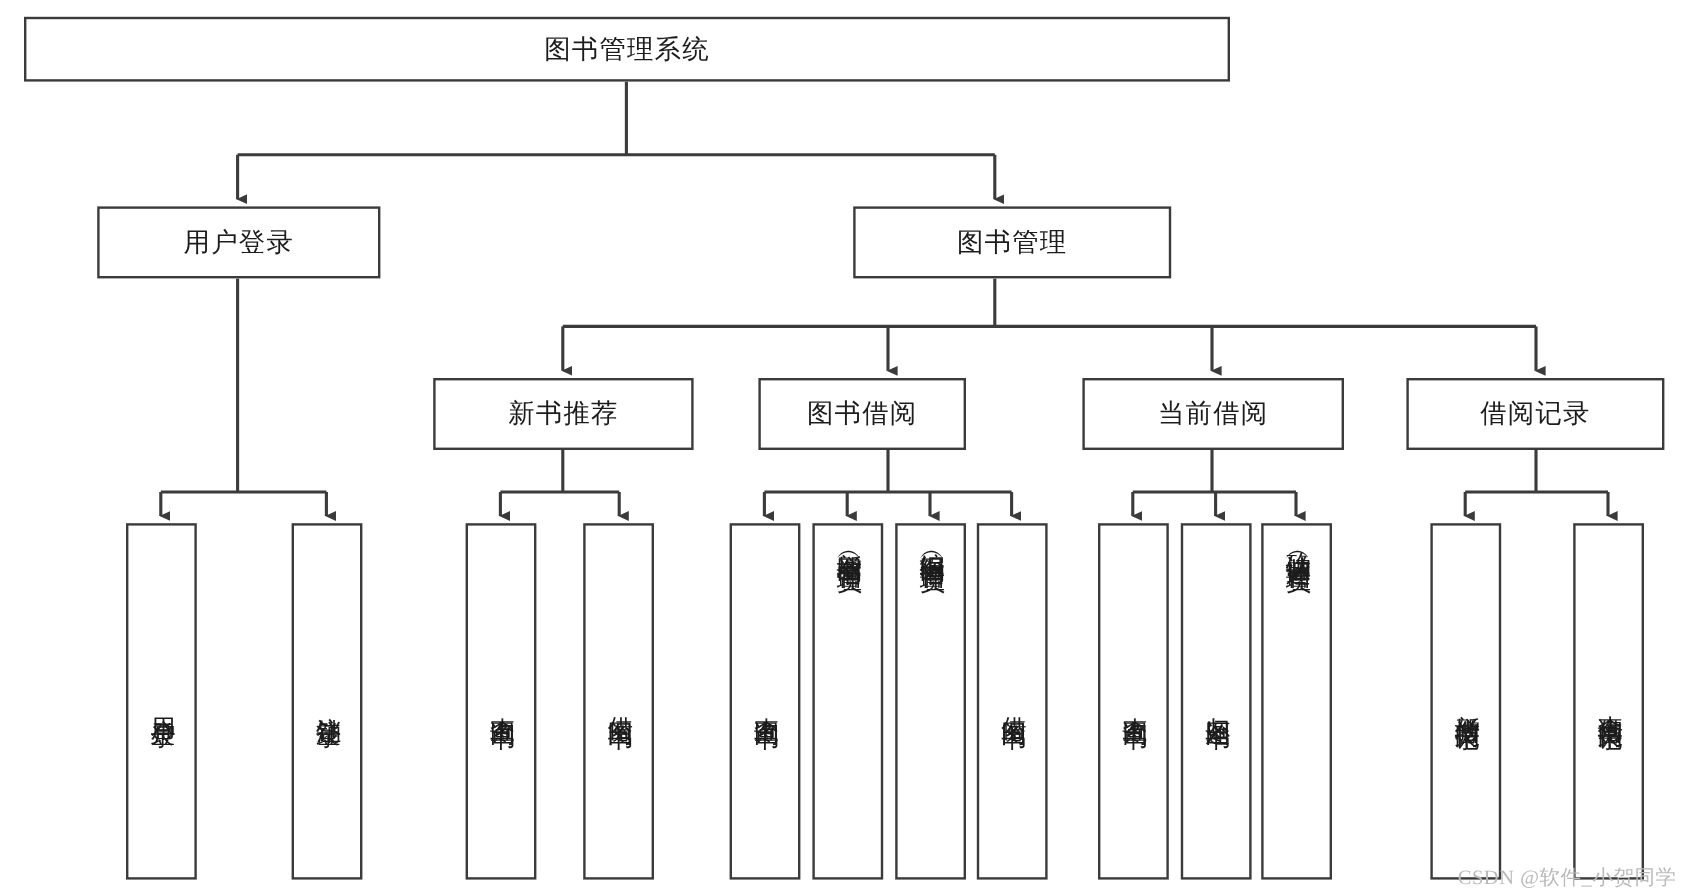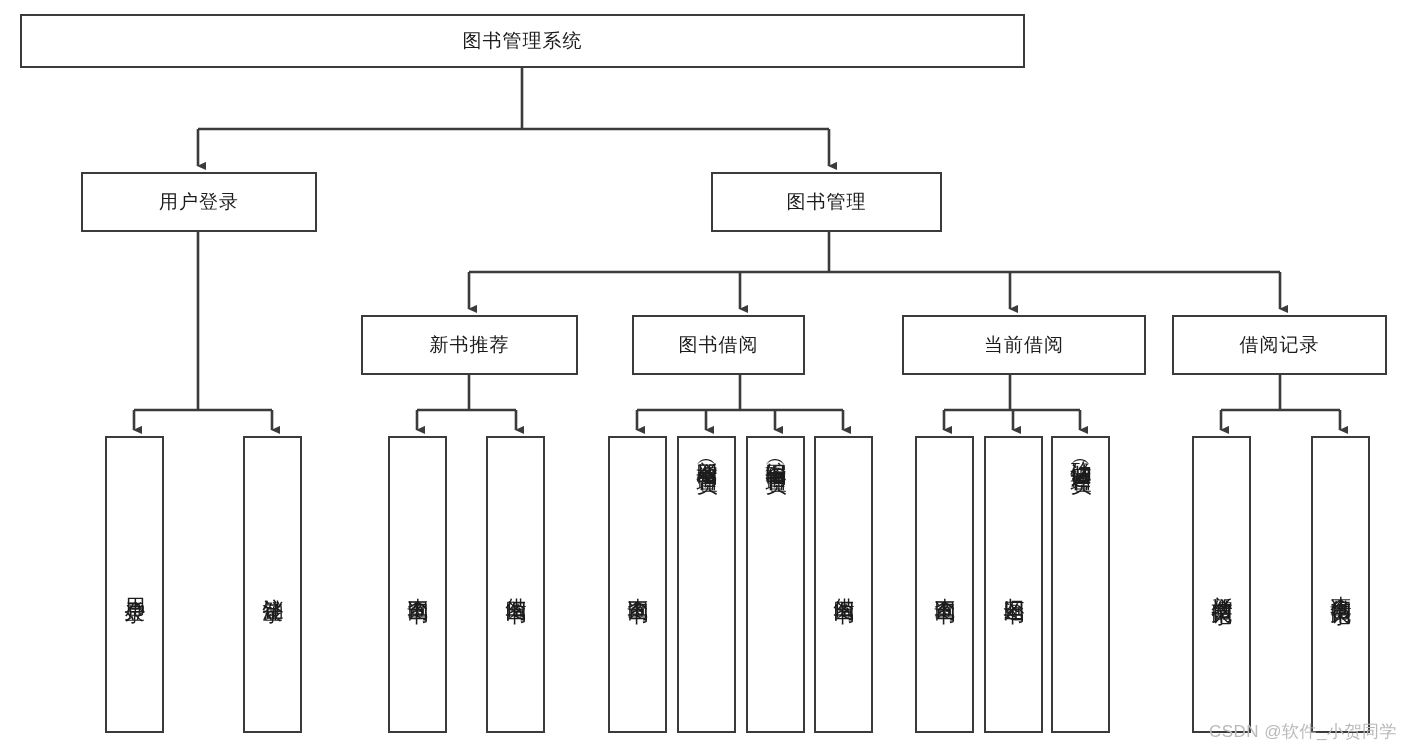--- a/index.html
+++ b/index.html
@@ -32,21 +32,21 @@
     box-sizing: border-box;
     border: 2px solid #3b3b3b;
     background: #ffffff;
     display: flex;
     align-items: center;
     justify-content: center;
     color: #1c1c1c;
   }
   .node.horizontal .node-label {
     writing-mode: horizontal-tb;
-    font-size: 19px;
+    font-size: 22px;
     line-height: 1.1;
     letter-spacing: 1px;
     white-space: nowrap;
   }
   .node.vertical {
     align-items: flex-start;
     padding-top: 6px;
   }
   .node.vertical .node-label {
     writing-mode: vertical-rl;
@@ -62,21 +62,21 @@
     padding-top: 0;
   }
   .watermark {
     position: absolute;
     right: 8px;
     bottom: 4px;
     font-size: 17px;
     color: #b9b9b9;
     letter-spacing: 0.5px;
     white-space: nowrap;
-    font-family: Liberation Sans, sans-serif;
+    font-family: Liberation Serif, serif;
   }
 </style>
 </head>
 <body>
 
 <div id="diagram-root">
 
   <svg class="edge-layer" viewBox="0 0 1405 747">
     <defs>
       <marker id="arrowhead" markerWidth="9" markerHeight="9" refX="4.5" refY="8" orient="auto" markerUnits="userSpaceOnUse">
@@ -131,31 +131,31 @@
     </g>
   </svg>
 
   <div class="node horizontal" style="left: 20px; top: 14px; width: 1005px; height: 54px; border-color: rgb(59, 59, 59); background: rgb(255, 255, 255); color: rgb(28, 28, 28);">
     <span class="node-label">图书管理系统</span>
   </div>
 
   <div class="node horizontal" style="left: 81px; top: 172px; width: 236px; height: 60px; border-color: rgb(59, 59, 59); background: rgb(255, 255, 255); color: rgb(28, 28, 28);">
     <span class="node-label">用户登录</span>
   </div>
-  <div class="node horizontal" style="left: 711px; top: 172px; width: 231px; height: 60px; border-color: rgb(59, 59, 59); background: rgb(255, 255, 255); color: rgb(28, 28, 28);">
+  <div class="node horizontal" style="left: 711px; top: 172px; width: 265px; height: 60px; border-color: rgb(59, 59, 59); background: rgb(255, 255, 255); color: rgb(28, 28, 28);">
     <span class="node-label">图书管理</span>
   </div>
 
   <div class="node horizontal" style="left: 361px; top: 315px; width: 217px; height: 60px; border-color: rgb(59, 59, 59); background: rgb(255, 255, 255); color: rgb(28, 28, 28); justify-content: center;">
     <span class="node-label">新书推荐</span>
   </div>
   <div class="node horizontal" style="left: 632px; top: 315px; width: 173px; height: 60px; border-color: rgb(59, 59, 59); background: rgb(255, 255, 255); color: rgb(28, 28, 28);">
     <span class="node-label">图书借阅</span>
   </div>
-  <div class="node horizontal" style="left: 902px; top: 315px; width: 244px; height: 60px; border-color: rgb(59, 59, 59); background: rgb(255, 255, 255); color: rgb(28, 28, 28);">
+  <div class="node horizontal" style="left: 902px; top: 315px; width: 218px; height: 60px; border-color: rgb(59, 59, 59); background: rgb(255, 255, 255); color: rgb(28, 28, 28);">
     <span class="node-label">当前借阅</span>
   </div>
   <div class="node horizontal" style="left: 1172px; top: 315px; width: 215px; height: 60px; border-color: rgb(59, 59, 59); background: rgb(255, 255, 255); color: rgb(28, 28, 28); text-align: right;">
     <span class="node-label">借阅记录</span>
   </div>
 
   <div class="node vertical centered" style="left: 105px; top: 436px; width: 59px; height: 297px; border-color: rgb(59, 59, 59); background: rgb(255, 255, 255); color: rgb(28, 28, 28);">
     <span class="node-label">用户登录</span>
   </div>
   <div class="node vertical centered" style="left: 243px; top: 436px; width: 59px; height: 297px; border-color: rgb(59, 59, 59); background: rgb(255, 255, 255); color: rgb(28, 28, 28);">

